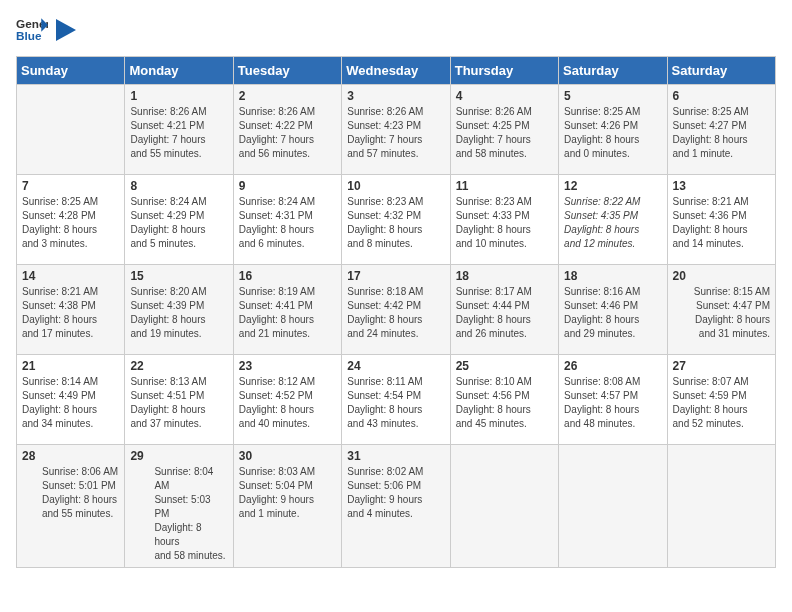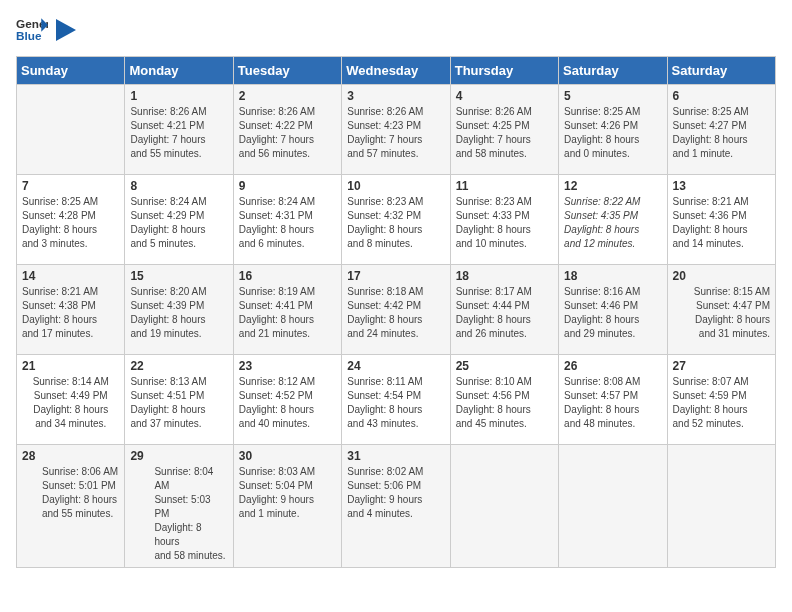--- a/index.html
+++ b/index.html
@@ -257,21 +257,21 @@
           <span class="day-num">20</span>
           <div class="cell-content" style="white-space: pre-line; text-align: right;">Sunrise: 8:15 AM
 Sunset: 4:47 PM
 Daylight: 8 hours
 and 31 minutes.</div>
         </td>
       </tr>
       <tr>
         <td>
           <span class="day-num">21</span>
-          <div class="cell-content" style="white-space: pre-line; text-align: center;">Sunrise: 8:14 AM
+          <div class="cell-content" style="white-space: pre-line;">Sunrise: 8:14 AM
 Sunset: 4:49 PM
 Daylight: 8 hours
 and 34 minutes.</div>
         </td>
         <td>
           <span class="day-num">22</span>
           <div class="cell-content" style="white-space: pre-line;">Sunrise: 8:13 AM
 Sunset: 4:51 PM
 Daylight: 8 hours
 and 37 minutes.</div>

